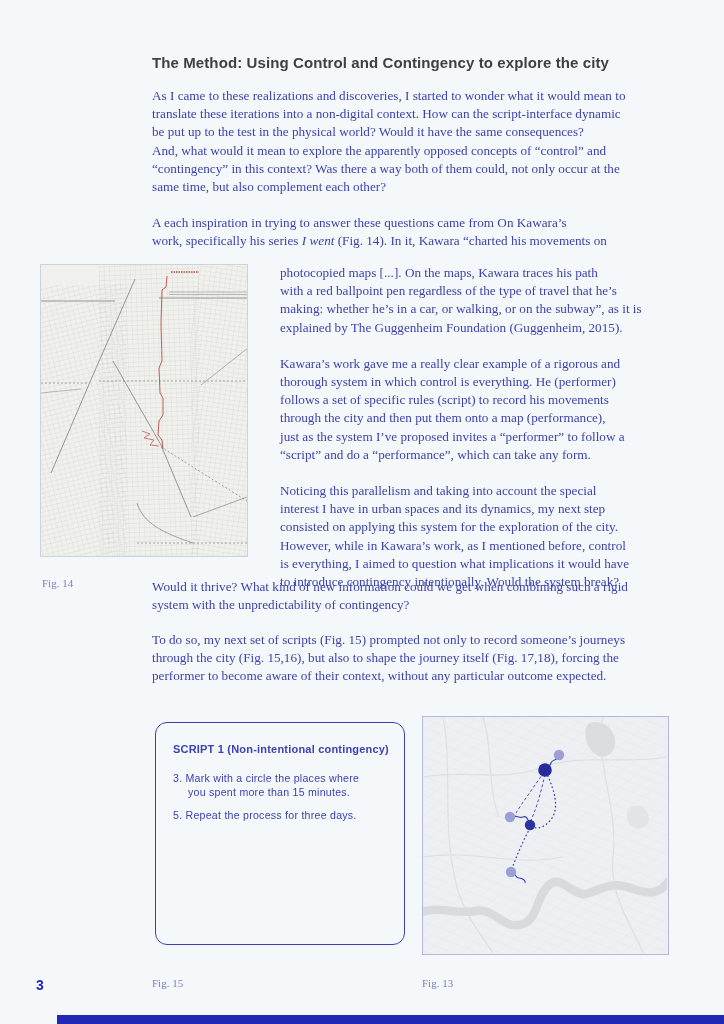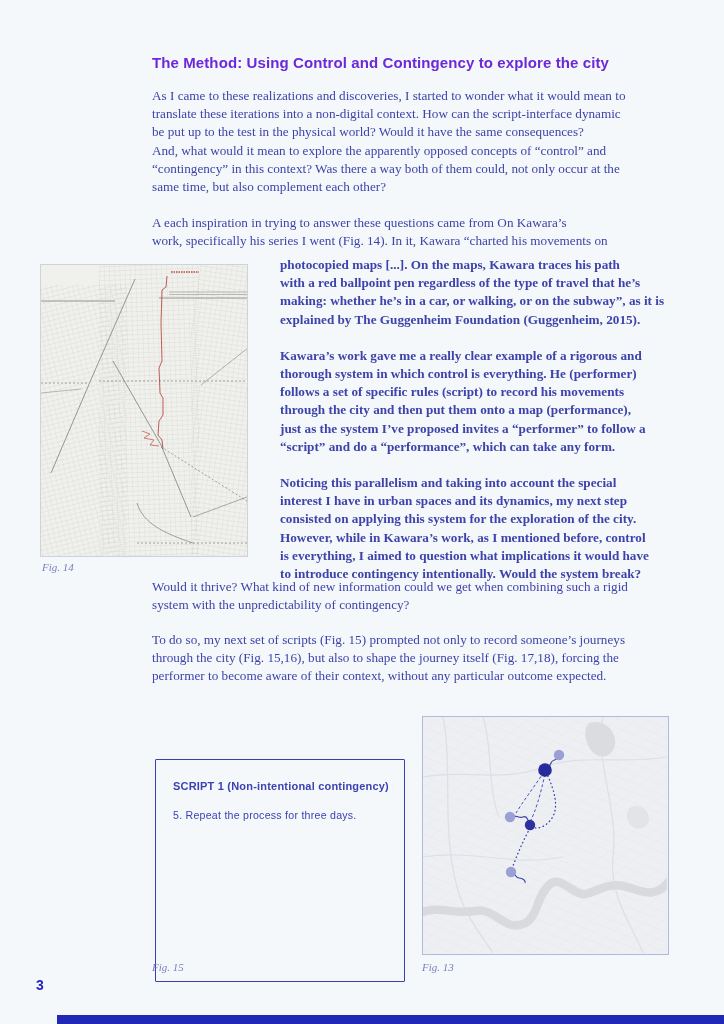--- a/index.html
+++ b/index.html
@@ -7,53 +7,53 @@
     width:724px;height:1024px;position:relative;overflow:hidden;
     background:#f5f8fa;
     font-family:"Liberation Serif", serif;
   }
   .abs{position:absolute;}
   
   .page-heading{
     left:152px;top:44px;width:560px;
     font-family:"Liberation Sans", sans-serif;
     font-weight:700;font-size:15px;letter-spacing:.1px;
-    color:#6d28d9;
+    color:#404040;
   }
   
   .body-text{
     color:#3d43ab;font-size:13.2px;line-height:18.2px;
     white-space:pre-line;
   }
   .p1{left:152px;top:87px;width:578px;}
   .p2{left:152px;top:214px;width:578px;}
-  .p2 .it{}
+  .p2 .it{font-style:italic;}
   .wrap-col{left:280px;top:252px;width:434px;}
-  .wrap-col .wp{margin:4px 0 18px 0;white-space:pre-line;font-weight:bold;}
+  .wrap-col .wp{margin:12px 0 18px 0;white-space:pre-line;}
   .cont{left:152px;top:578px;width:578px;}
   .p3{left:152px;top:631px;width:578px;}
   
   .fig14{
     left:40px;top:264px;width:208px;height:293px;
     background:#f0f0ed;border:1px solid #ccd3dc;box-sizing:border-box;
   }
   .fig-label{
-    font-family:"Liberation Serif", serif;font-style:italic;
-    font-size:11px;color:#7a7fc0;
+    font-family:"Liberation Serif", serif;
+    font-size:11px;color:#7a7fc0;margin-top:16px;
   }
   .fig14-label{left:42px;top:561px;}
   .fig15-label{left:152px;top:961px;text-align:center;}
   .fig16-label{left:422px;top:961px;}
   
   .script-box{
     left:155px;top:722px;width:250px;height:223px;box-sizing:border-box;
-    border:1.5px solid #3a40b0;border-radius:1px;
+    border:1.5px solid #3a40b0;border-radius:12px;
     padding:19px 14px 0 17px;
     font-family:"Liberation Sans", sans-serif;
-    color:#3c42b2;font-size:10.6px;line-height:14px;letter-spacing:.25px;margin-top:37px;
+    color:#3c42b2;font-size:10.6px;line-height:14px;letter-spacing:.25px;
   }
   .script-title{font-weight:700;font-size:11px;margin-bottom:15px;letter-spacing:.2px;}
   .script-item{
     white-space:pre-line;
     padding-left:15px;text-indent:-15px;
     margin-bottom:9px;
   }
   
   .fig16{
     left:422px;top:716px;width:247px;height:239px;box-sizing:border-box;
@@ -175,20 +175,22 @@
 
 <div class="abs body-text cont">Would it thrive? What kind of new information could we get when combining such a rigid
 system with the unpredictability of contingency?</div>
 
 <div class="abs body-text p3">To do so, my next set of scripts (Fig. 15) prompted not only to record someone’s journeys
 through the city (Fig. 15,16), but also to shape the journey itself (Fig. 17,18), forcing the
 performer to become aware of their context, without any particular outcome expected.</div>
 
 <div class="abs script-box">
   <div class="script-title">SCRIPT 1 (Non-intentional contingency)</div>
+  <div class="script-item">3. Mark with a circle the places where
+you spent more than 15 minutes.</div>
   <div class="script-item">5. Repeat the process for three days.</div>
 </div>
 <div class="abs fig-label fig15-label">Fig. 15</div>
 
 <div class="abs fig16">
   <svg width="244" height="236" viewBox="0 0 244 236" xmlns="http://www.w3.org/2000/svg">
     <defs>
       <pattern id="fg1" width="9" height="9" patternUnits="userSpaceOnUse" patternTransform="rotate(22)">
         <path d="M0 0 H9" stroke="#e2e4e8" stroke-width="0.7"></path>
       </pattern>

